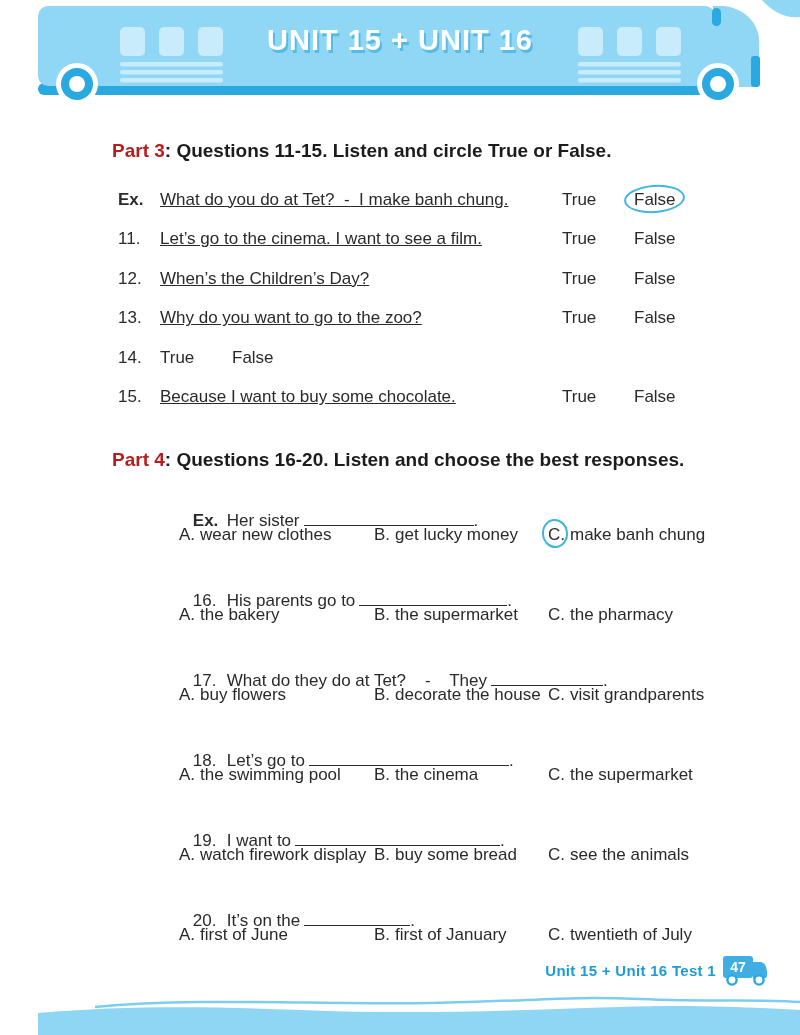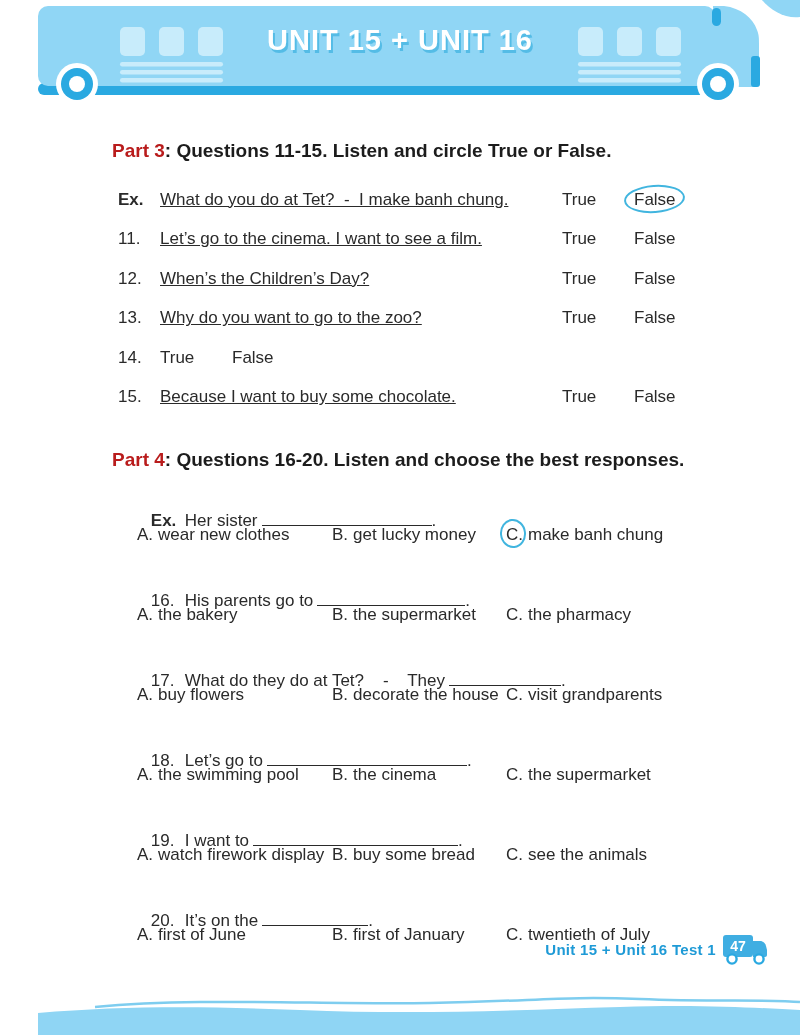--- a/index.html
+++ b/index.html
@@ -25,38 +25,38 @@
   .p3num.bold { font-weight:bold; }
   .p3text { flex:1; white-space:pre-wrap;text-decoration:underline; }
   .p3true { flex:0 0 72px; }
   .p3false { flex:0 0 62px; }
   .circ { position:relative; display:inline-block; }
   .circ::after {
     content:''; position:absolute; left:-10px; right:-9px; top:-5px; bottom:-3px;
     border:2px solid #41b5df; border-radius:50%; transform:rotate(-4deg);
   }
   .p4-area { margin-top:30px; }
-  .p4block { margin-top:18px; }
+  .p4block { margin-top:18px;padding-left:42px; }
   .p4block.first { margin-top:12px; }
   .p4q { margin-left:113px; height:24px; line-height:24px; font-size:17px; white-space:pre-wrap; }
   .p4q .qnum { display:inline-block; min-width:34px; }
   .p4q .qnum.bold { font-weight:bold; }
   .blank { display:inline-block; border-bottom:1.5px solid #2a2a2a; height:15px; vertical-align:baseline; margin-left:4px; }
   .p4opts { display:flex; margin-left:137px; margin-top:14px; height:24px; line-height:24px; font-size:17px; }
   .optA { flex:0 0 195px; }
   .optB { flex:0 0 174px; }
   .optC { flex:1; }
   .optlabel { margin-right:5px; }
   .circ-c { position:relative; display:inline-block; }
   .circ-c::after {
     content:''; position:absolute; left:-6px; right:-3px; top:-4px; bottom:-1px;
     border:2px solid #41b5df; border-radius:50%; transform:rotate(-6deg);
   }
   
-  .footer { position:absolute; top:932px; right:32px; display:flex; align-items:center; }
+  .footer { position:absolute; top:953px; right:32px; display:flex; align-items:center; }
   .footer-label { font-size:15px; font-weight:bold; color:#1e9ad6; letter-spacing:0.3px; margin-right:6px; }
   .truck { position:relative; width:46px; height:34px; }
   .bottom-wave { position:absolute; left:0; bottom:0; width:800px; height:70px; }
 </style>
 </head>
 <body>
 
 <div class="page">
 
   <div class="bus-wrap">

